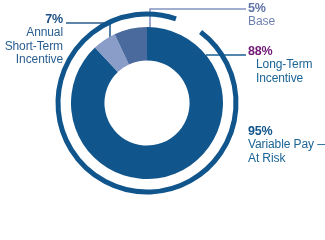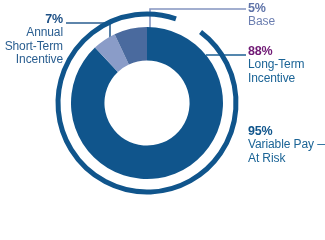--- a/index.html
+++ b/index.html
@@ -50,21 +50,21 @@
   }
   #label-base-salary .label-pct { color: #5e73a8; }
   #label-base-salary .label-text { color: #6b7eb0; }
 
   #label-long-term-equity {
     left: 248px;
     top: 44px;
     text-align: left;
   }
   #label-long-term-equity .label-pct { color: #701a75; }
-  #label-long-term-equity .label-text { color: #1b6496; }
+  #label-long-term-equity .label-text { color: #1b6496; margin-left: 8px; }
 
   #label-variable-pay {
     left: 248px;
     top: 124px;
     text-align: left;
   }
   #label-variable-pay .label-pct { color: #10558c; }
   #label-variable-pay .label-text { color: #1b6496; }
 
   #label-short-term-incentive {

